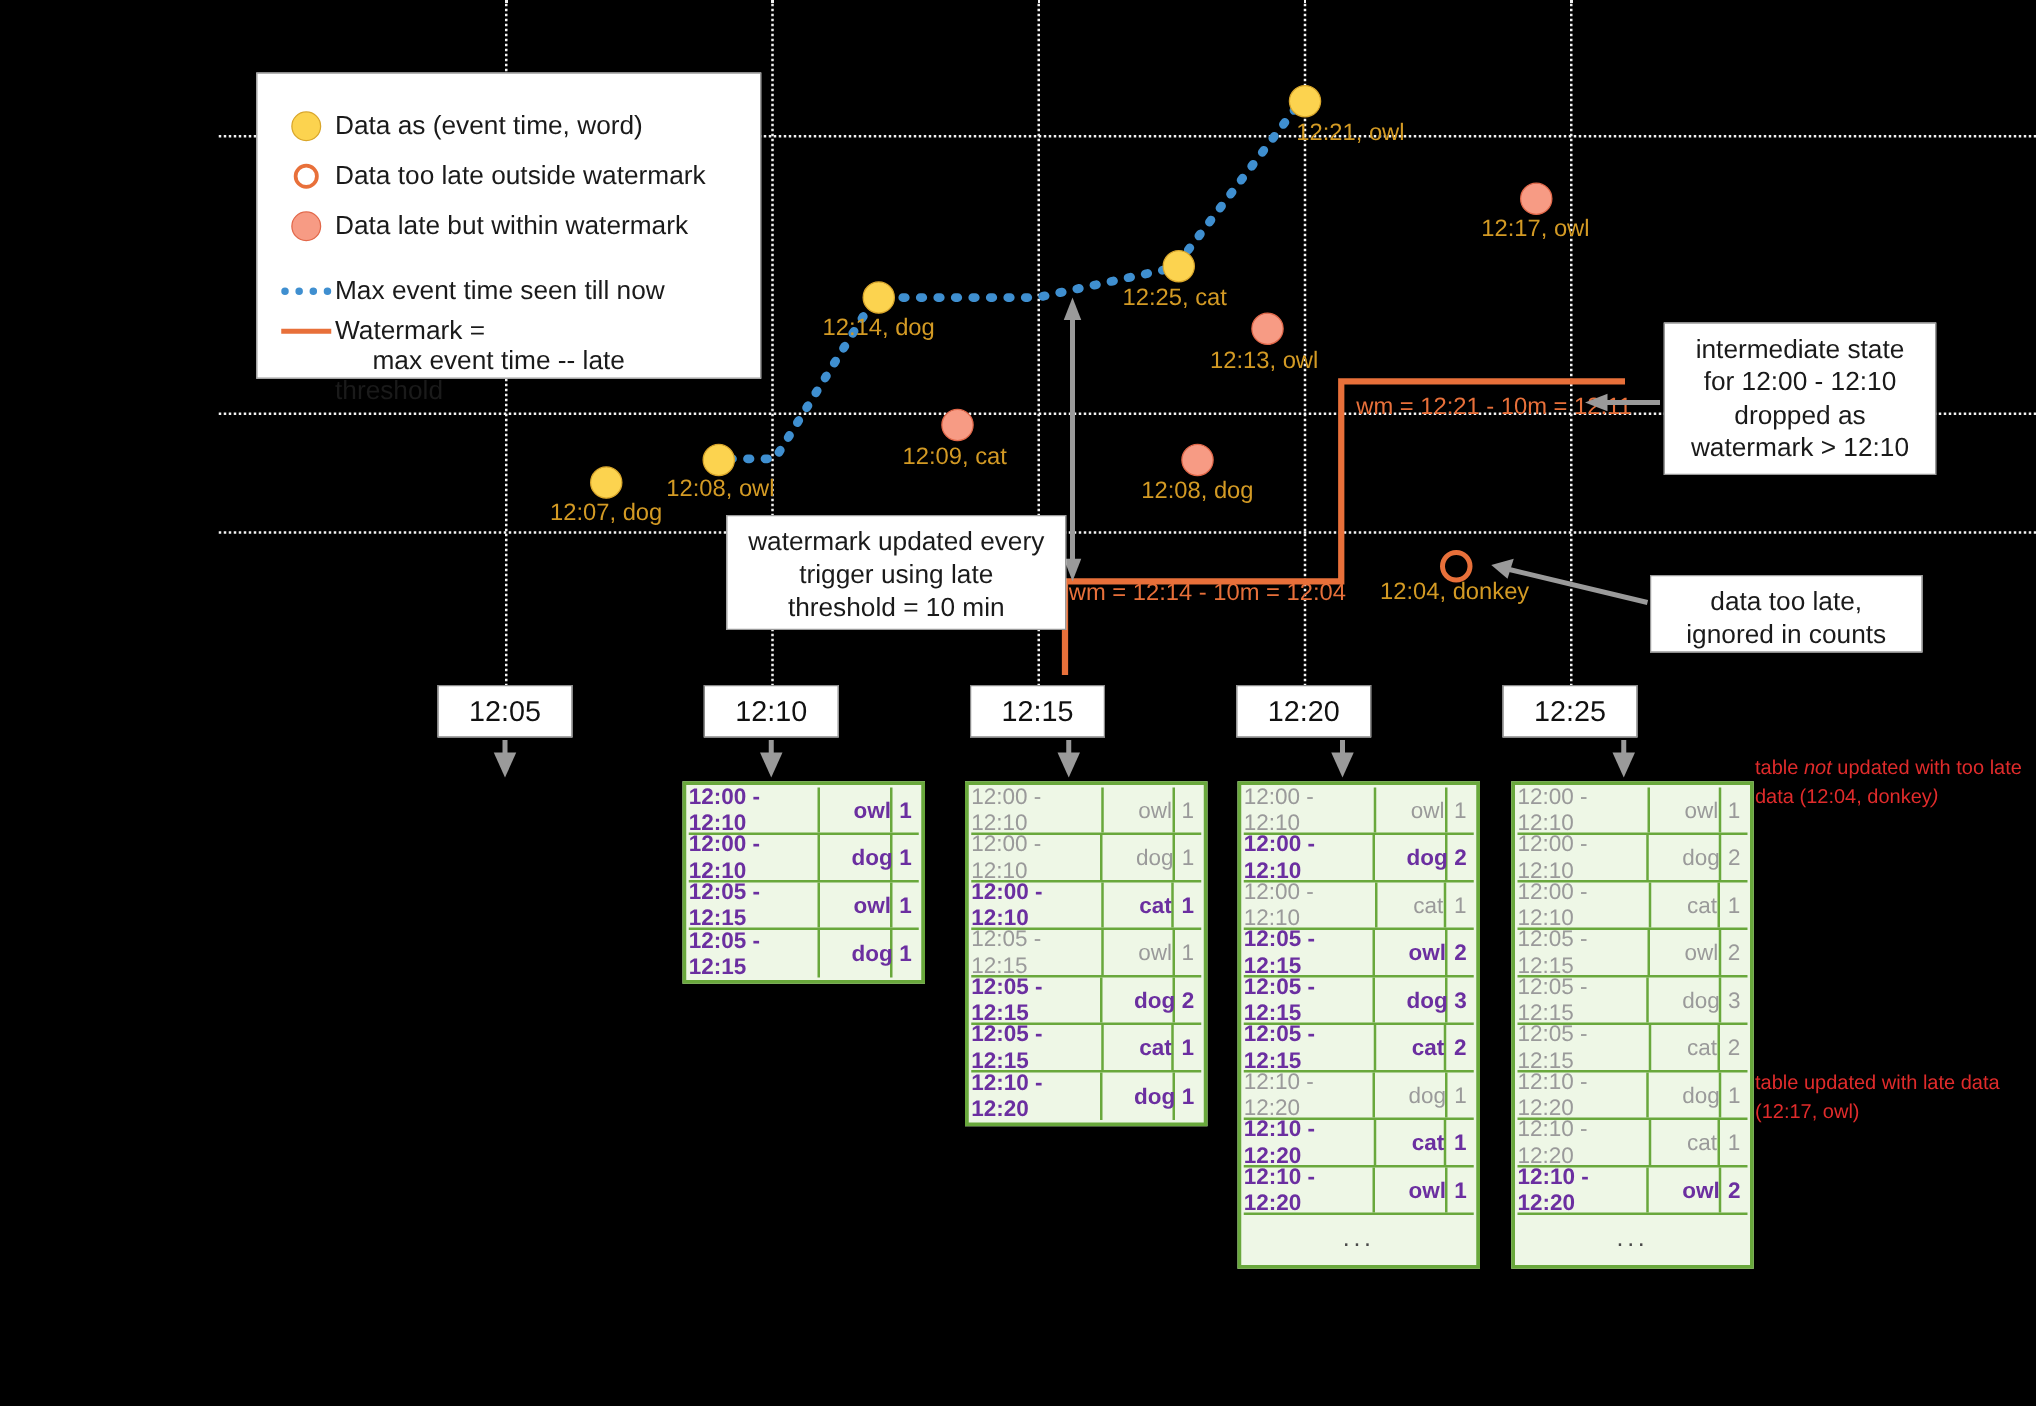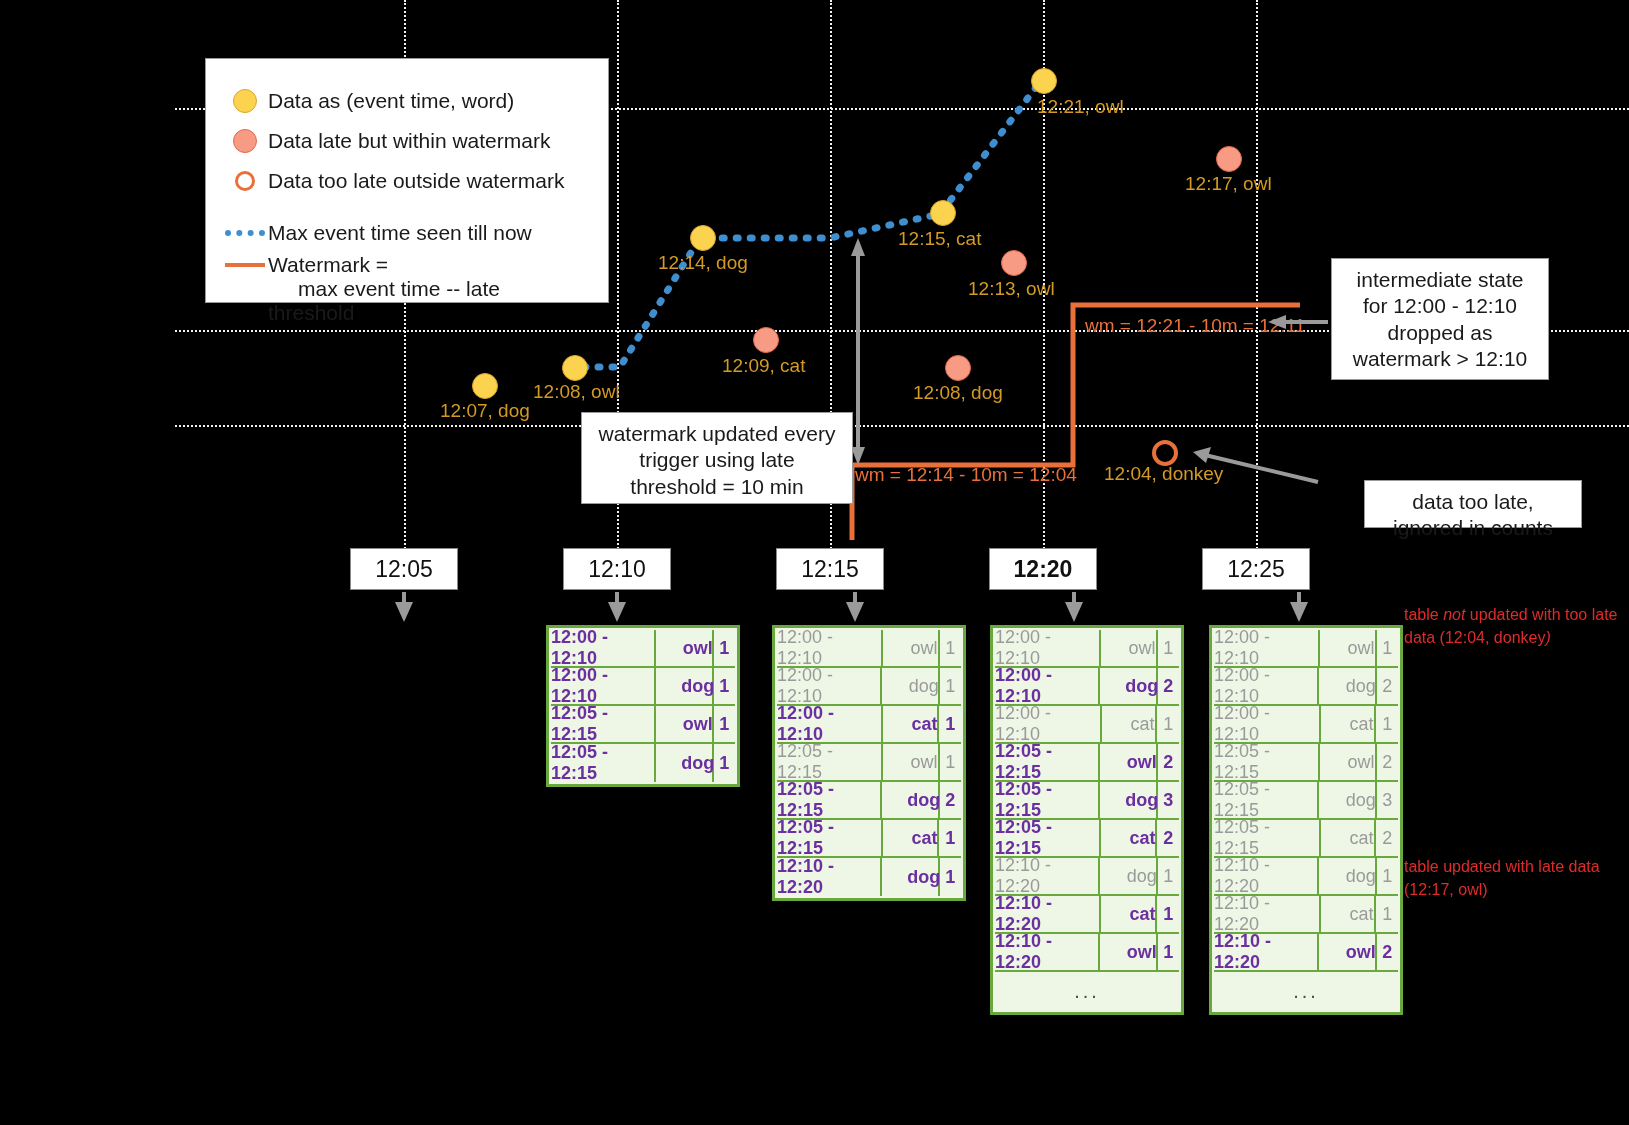--- a/index.html
+++ b/index.html
@@ -229,21 +229,21 @@
   <div class="pt yellow" style="left:562px; top:355px;"></div>
   <div class="pt-label" style="left:533px; top:381px;">12:08, owl</div>
 
   <div class="pt yellow" style="left:690px; top:225px;"></div>
   <div class="pt-label" style="left:658px; top:252px;">12:14, dog</div>
 
   <div class="pt salmon" style="left:753px; top:327px;"></div>
   <div class="pt-label" style="left:722px; top:355px;">12:09, cat</div>
 
   <div class="pt yellow" style="left:930px; top:200px;"></div>
-  <div class="pt-label" style="left:898px; top:228px;">12:15, cat</div>
+  <div class="pt-label" style="left:898px; top:228px;">12:25, cat</div>
 
   <div class="pt salmon" style="left:1001px; top:250px;"></div>
   <div class="pt-label" style="left:968px; top:278px;">12:13, owl</div>
 
   <div class="pt salmon" style="left:945px; top:355px;"></div>
   <div class="pt-label" style="left:913px; top:382px;">12:08, dog</div>
 
   <div class="pt yellow" style="left:1031px; top:68px;"></div>
   <div class="pt-label" style="left:1037px; top:96px;">12:21, owl</div>
 
@@ -255,29 +255,29 @@
 
   <div id="legend">
     <div class="leg-row">
       <span class="leg-sym">
           <span class="dot-yellow"></span>
         </span>
       <span>Data as (event time, word)</span>
     </div>
     <div class="leg-row">
       <span class="leg-sym">
+          <span class="dot-hollow"></span>
+        </span>
+      <span>Data too late outside watermark</span>
+    </div>
+    <div class="leg-row">
+      <span class="leg-sym">
           <span class="dot-salmon"></span>
         </span>
       <span>Data late but within watermark</span>
-    </div>
-    <div class="leg-row">
-      <span class="leg-sym">
-          <span class="dot-hollow"></span>
-        </span>
-      <span>Data too late outside watermark</span>
     </div>
     <div class="leg-row" style="margin-top:12px;">
       <span class="leg-sym">
           <span class="dash-line"></span>
         </span>
       <span>Max event time seen till now</span>
     </div>
     <div class="leg-row" style="height:56px; align-items:flex-start;">
       <span class="leg-sym" style="padding-top:10px;">
           <span class="solid-line"></span>
@@ -290,30 +290,30 @@
   </div>
 
   <div class="callout" style="left:581px; top:412px; width:272px; height:92px;">watermark updated every trigger using late threshold = 10 min</div>
 
   <div class="callout" style="left:1331px; top:258px; width:218px; height:122px;">intermediate state for 12:00 - 12:10 dropped as watermark &gt; 12:10</div>
   <svg style="position:absolute;left:0;top:0;width:1629px;height:1125px;pointer-events:none;" viewBox="0 0 1629 1125">
     <line x1="1328" y1="322" x2="1280" y2="322" stroke="#9a9a9a" stroke-width="4"></line>
     <polygon points="1268,322 1286,315 1286,329" fill="#9a9a9a"></polygon>
   </svg>
 
-  <div class="callout" style="left:1364px; top:460px; width:218px; height:48px;margin-top:20px;">data too late, ignored in counts</div>
+  <div class="callout" style="left:1320px; top:460px; width:218px; height:62px;">data too late, ignored in counts</div>
   <svg style="position:absolute;left:0;top:0;width:1629px;height:1125px;pointer-events:none;" viewBox="0 0 1629 1125">
     <line x1="1318" y1="482" x2="1205" y2="455" stroke="#9a9a9a" stroke-width="4"></line>
     <polygon points="1193,452 1211,447 1206,463" fill="#9a9a9a"></polygon>
   </svg>
 
   <div class="trigger" style="left:350px; top:548px;">12:05</div>
   <div class="trigger" style="left:563px; top:548px;">12:10</div>
   <div class="trigger" style="left:776px; top:548px;">12:15</div>
-  <div class="trigger" style="left:989px; top:548px;font-weight:bold;">12:20</div>
+  <div class="trigger" style="left:989px; top:548px;">12:20</div>
   <div class="trigger" style="left:1202px; top:548px;">12:25</div>
 
   <svg style="position:absolute;left:0;top:0;width:1629px;height:1125px;pointer-events:none;" viewBox="0 0 1629 1125">
     <line x1="404" y1="592" x2="404" y2="608" stroke="#9a9a9a" stroke-width="4"></line>
     <polygon points="404,622 395,602 413,602" fill="#9a9a9a"></polygon>
     <line x1="617" y1="592" x2="617" y2="608" stroke="#9a9a9a" stroke-width="4"></line>
     <polygon points="617,622 608,602 626,602" fill="#9a9a9a"></polygon>
     <line x1="855" y1="592" x2="855" y2="608" stroke="#9a9a9a" stroke-width="4"></line>
     <polygon points="855,622 846,602 864,602" fill="#9a9a9a"></polygon>
     <line x1="1074" y1="592" x2="1074" y2="608" stroke="#9a9a9a" stroke-width="4"></line>

